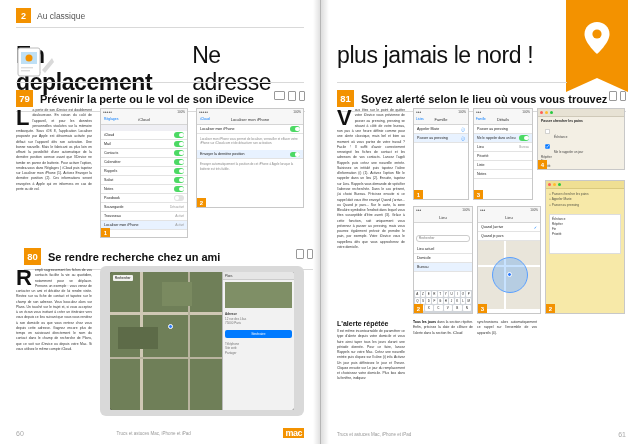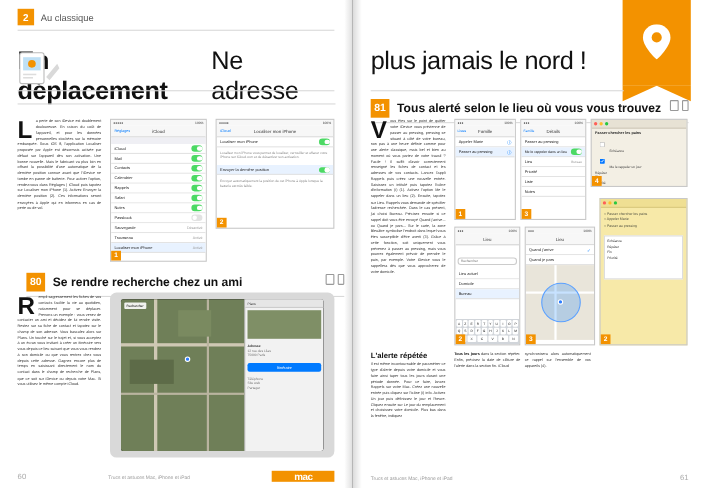--- a/index.html
+++ b/index.html
@@ -126,21 +126,21 @@
   .map { background:#6f7f58; position:relative; }
   .map-road { position:absolute; background:#e8e4d8; }
   .blue-dot { position:absolute; width:5px; height:5px; border-radius:50%;
               background:#2d7dff; border:1px solid #fff; }
 
   
   .footer { position:absolute; bottom:6px; left:16px; right:16px; display:flex;
             align-items:center; justify-content:space-between; font-size:5px; color:#888; }
   .pg-num { font-size:7px; color:#aaa; }
   .footer-logo { font-size:9px; font-weight:bold; color:#333; letter-spacing:-0.5px; }
-  .footer-logo .sm { background:#f39200; color:#fff; padding:0 20px; }
+  .footer-logo .sm { background:#f39200; color:#fff; padding:0 2px; }
 </style>
 </head>
 <body>
 
 <div class="spread">
 
   <div class="page left">
 
     <div class="hdr">
       <div class="hdr-badge">2</div>
@@ -161,20 +161,31 @@
         <rect x="2" y="4" width="22" height="28" rx="2" fill="#fff" stroke="#bbb"></rect>
         <rect x="5" y="8" width="16" height="12" fill="#bfe0f5"></rect>
         <circle cx="13" cy="14" r="3.5" fill="#f39200"></circle>
         <rect x="5" y="23" width="12" height="1.4" fill="#ddd"></rect>
         <rect x="5" y="26" width="9" height="1.4" fill="#ddd"></rect>
         <path d="M26 26 l10 -12 l2 4 l-9 11 z" fill="#d9d9d9"></path>
       </svg>
     </div>
 
     <div class="sec" style="left:16px; top:90px; width:289px;">
+      <div style="position:relative;">
+        <div class="sec-head">
+          <div class="sec-num">79</div>
+          <div class="sec-title">Prévenir la perte ou le vol de son iDevice</div>
+        </div>
+        <div class="devicons">
+          <div class="dev mac"></div>
+          <div class="dev pad"></div>
+          <div class="dev phone"></div>
+        </div>
+      </div>
       <div class="sec-rule"></div>
     </div>
 
     <div class="col" style="position:absolute; left:16px; top:108px; width:76px;">
       <span class="dropcap">L</span>
       <span>a perte de son iDevice est doublement douloureuse. En raison du coût de l'appareil, et pour les données personnelles stockées sur la mémoire embarquée. Sous iOS 8, l'application Localiser proposée par Apple est désormais activée par défaut sur l'appareil dès son activation. Une bonne nouvelle. Mais le fabricant va plus loin en offrant la possibilité d'une automatique de la dernière position connue avant que l'iDevice ne tombe en panne de batterie. Pour activer l'option, rendez-vous dans Réglages | iCloud puis tapotez sur Localiser mon iPhone (1). Activez Envoyer la dernière position (2). Ces informations seront envoyées à Apple qui en informera en cas de perte ou de vol.</span>
     </div>
 
     <div class="shot" style="left:100px; top:108px; width:88px; height:130px;">
       <div class="ios-statusbar">
@@ -325,21 +336,21 @@
 
     <div class="title-right" style="width:230px;">
       <div class="title-n">plus jamais le nord !</div>
       <div style="position:absolute;left:0;right:0;top:40px;height:1px;background:#d9d9d9;"></div>
     </div>
 
     <div class="sec" style="left:16px; top:90px; width:289px;">
       <div style="position:relative;">
         <div class="sec-head">
           <div class="sec-num">81</div>
-          <div class="sec-title">Tous alerté selon le lieu où vous vous trouvez</div>
+          <div class="sec-title">Soyez alerté selon le lieu où vous vous trouvez</div>
         </div>
         <div class="devicons">
           <div class="dev pad"></div>
           <div class="dev phone"></div>
         </div>
       </div>
       <div class="sec-rule"></div>
     </div>
 
     <div class="col" style="position:absolute; left:16px; top:108px; width:68px;">

